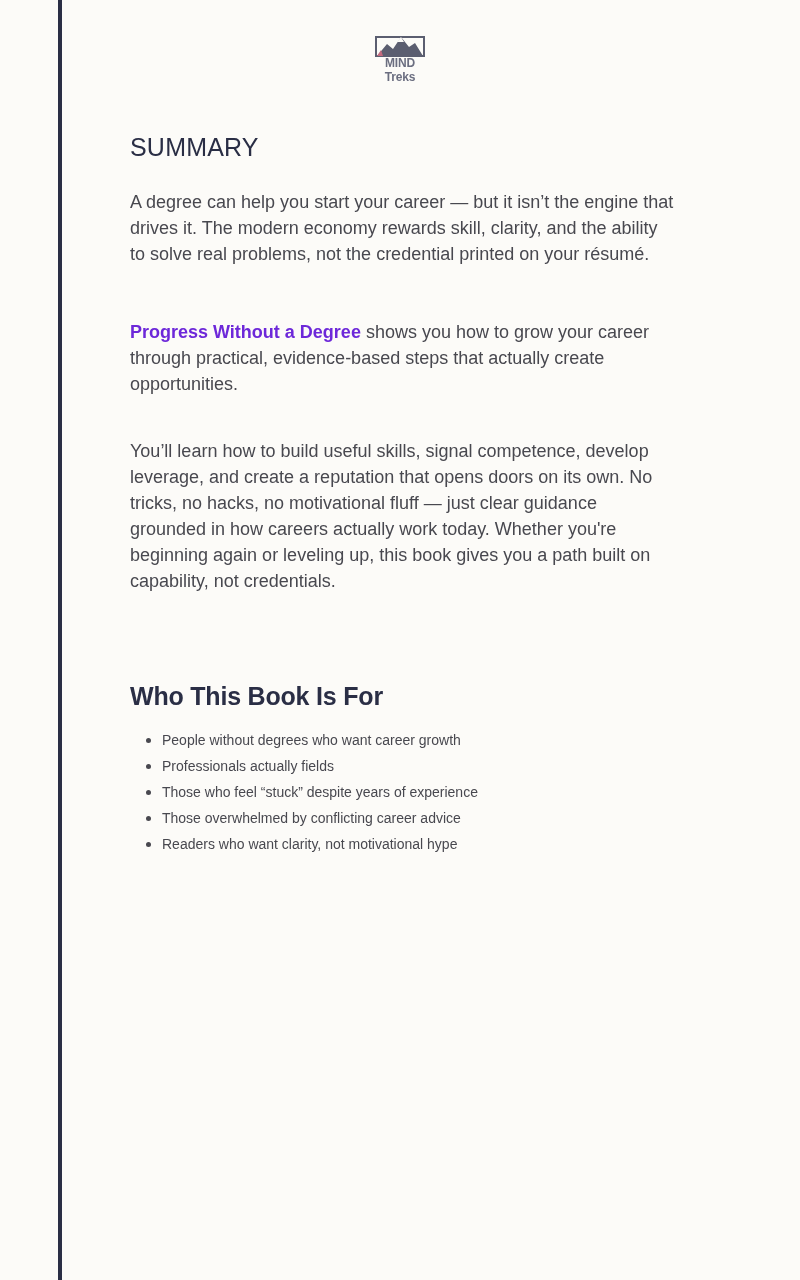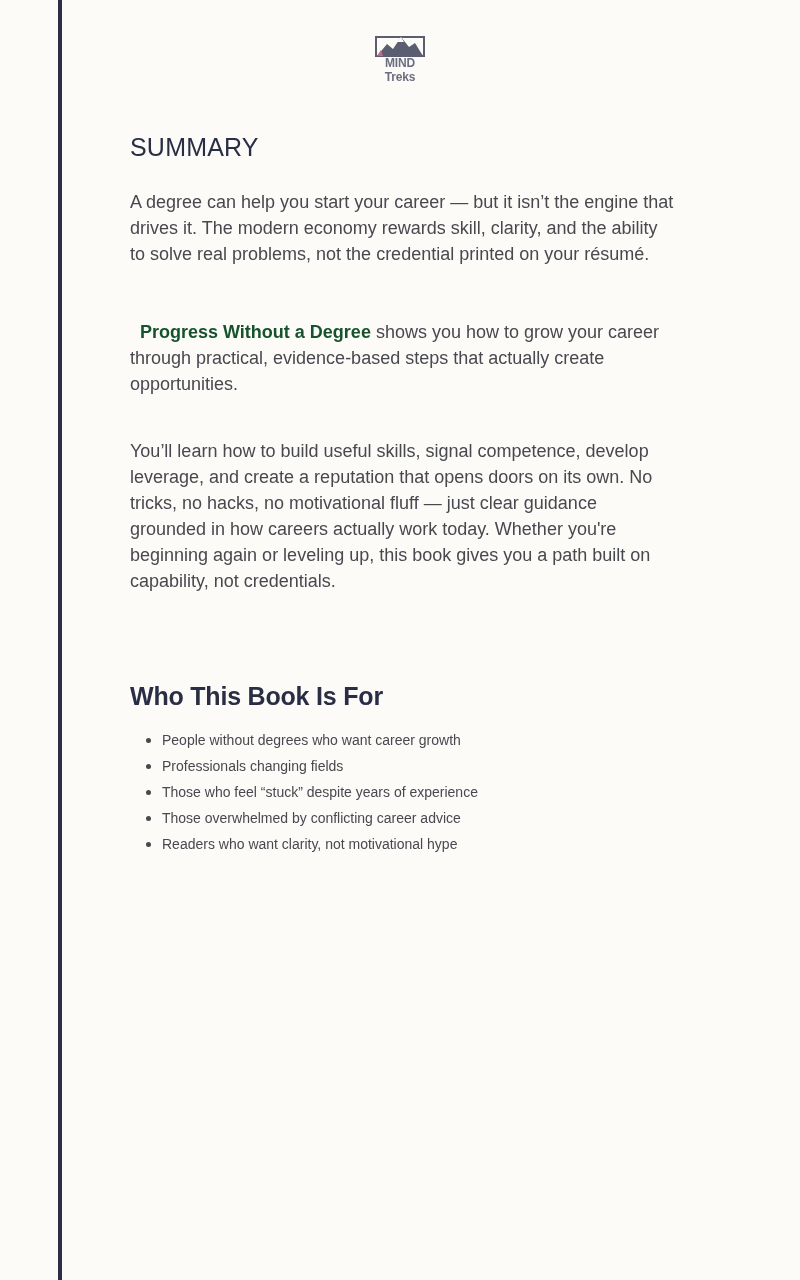--- a/index.html
+++ b/index.html
@@ -10,21 +10,21 @@
     }
     .left-rule { position: absolute; left: 58px; top: 0; width: 4px; height: 1280px; background: #2a2e45; }
     .logo { position: absolute; left: 373px; top: 34px; width: 54px; height: 36px; }
     .logo-text { position: absolute; left: 0; top: 22px; width: 54px; font-size: 12px; font-weight: bold; color: #6b6e80; text-align: center; letter-spacing: -0.2px; }
     .content { position: absolute; left: 130px; top: 0; width: 545px; }
     h2.summary-title { position: absolute; top: 133px; margin: 0; font-size: 25px; font-weight: normal; color: #2a2e45; letter-spacing: 0.2px; }
     .para { position: absolute; margin: 0; font-size: 18px; line-height: 26px; color: #48484f; width: 545px; }
     .p1 { top: 189px; }
     .p2 { top: 319px; }
     .p3 { top: 438px; }
-    .p2 b { color: #14532d; margin-left: 10px; }
+    .p2 b { color: #6d28d9; }
     h2.who-title { position: absolute; top: 682px; margin: 0; font-size: 25px; font-weight: bold; color: #2a2e45; letter-spacing: -0.2px; }
     ul.who-list { position: absolute; top: 727px; margin: 0; padding: 0; list-style: none; }
     ul.who-list li { font-size: 14px; line-height: 26px; color: #48484f; padding-left: 32px; position: relative; }
     ul.who-list li::before { content: ""; position: absolute; left: 16px; top: 11px; width: 5px; height: 5px; border-radius: 50%; background: #48484f; }
   </style>
 </head>
 <body>
 
 <div class="left-rule"></div>
 
@@ -40,18 +40,18 @@
 
 <div class="content">
   <h2 class="summary-title">SUMMARY</h2>
   <p class="para p1">A degree can help you start your career — but it isn’t the engine that drives it. The modern economy rewards skill, clarity, and the ability to solve real problems, not the credential printed on your résumé.</p>
   <p class="para p2"><b>Progress Without a Degree</b><span> shows you how to grow your career through practical, evidence-based steps that actually create opportunities.</span></p>
   <p class="para p3">You’ll learn how to build useful skills, signal competence, develop leverage, and create a reputation that opens doors on its own. No tricks, no hacks, no motivational fluff — just clear guidance grounded in how careers actually work today. Whether you're beginning again or leveling up, this book gives you a path built on capability, not credentials.</p>
 
   <h2 class="who-title">Who This Book Is For</h2>
   <ul class="who-list">
     <li>People without degrees who want career growth</li>
-    <li>Professionals changing fields</li>
+    <li>Professionals actually fields</li>
     <li>Those who feel “stuck” despite years of experience</li>
     <li>Those overwhelmed by conflicting career advice</li>
     <li>Readers who want clarity, not motivational hype</li>
   </ul>
 </div>
 
 </body></html>

